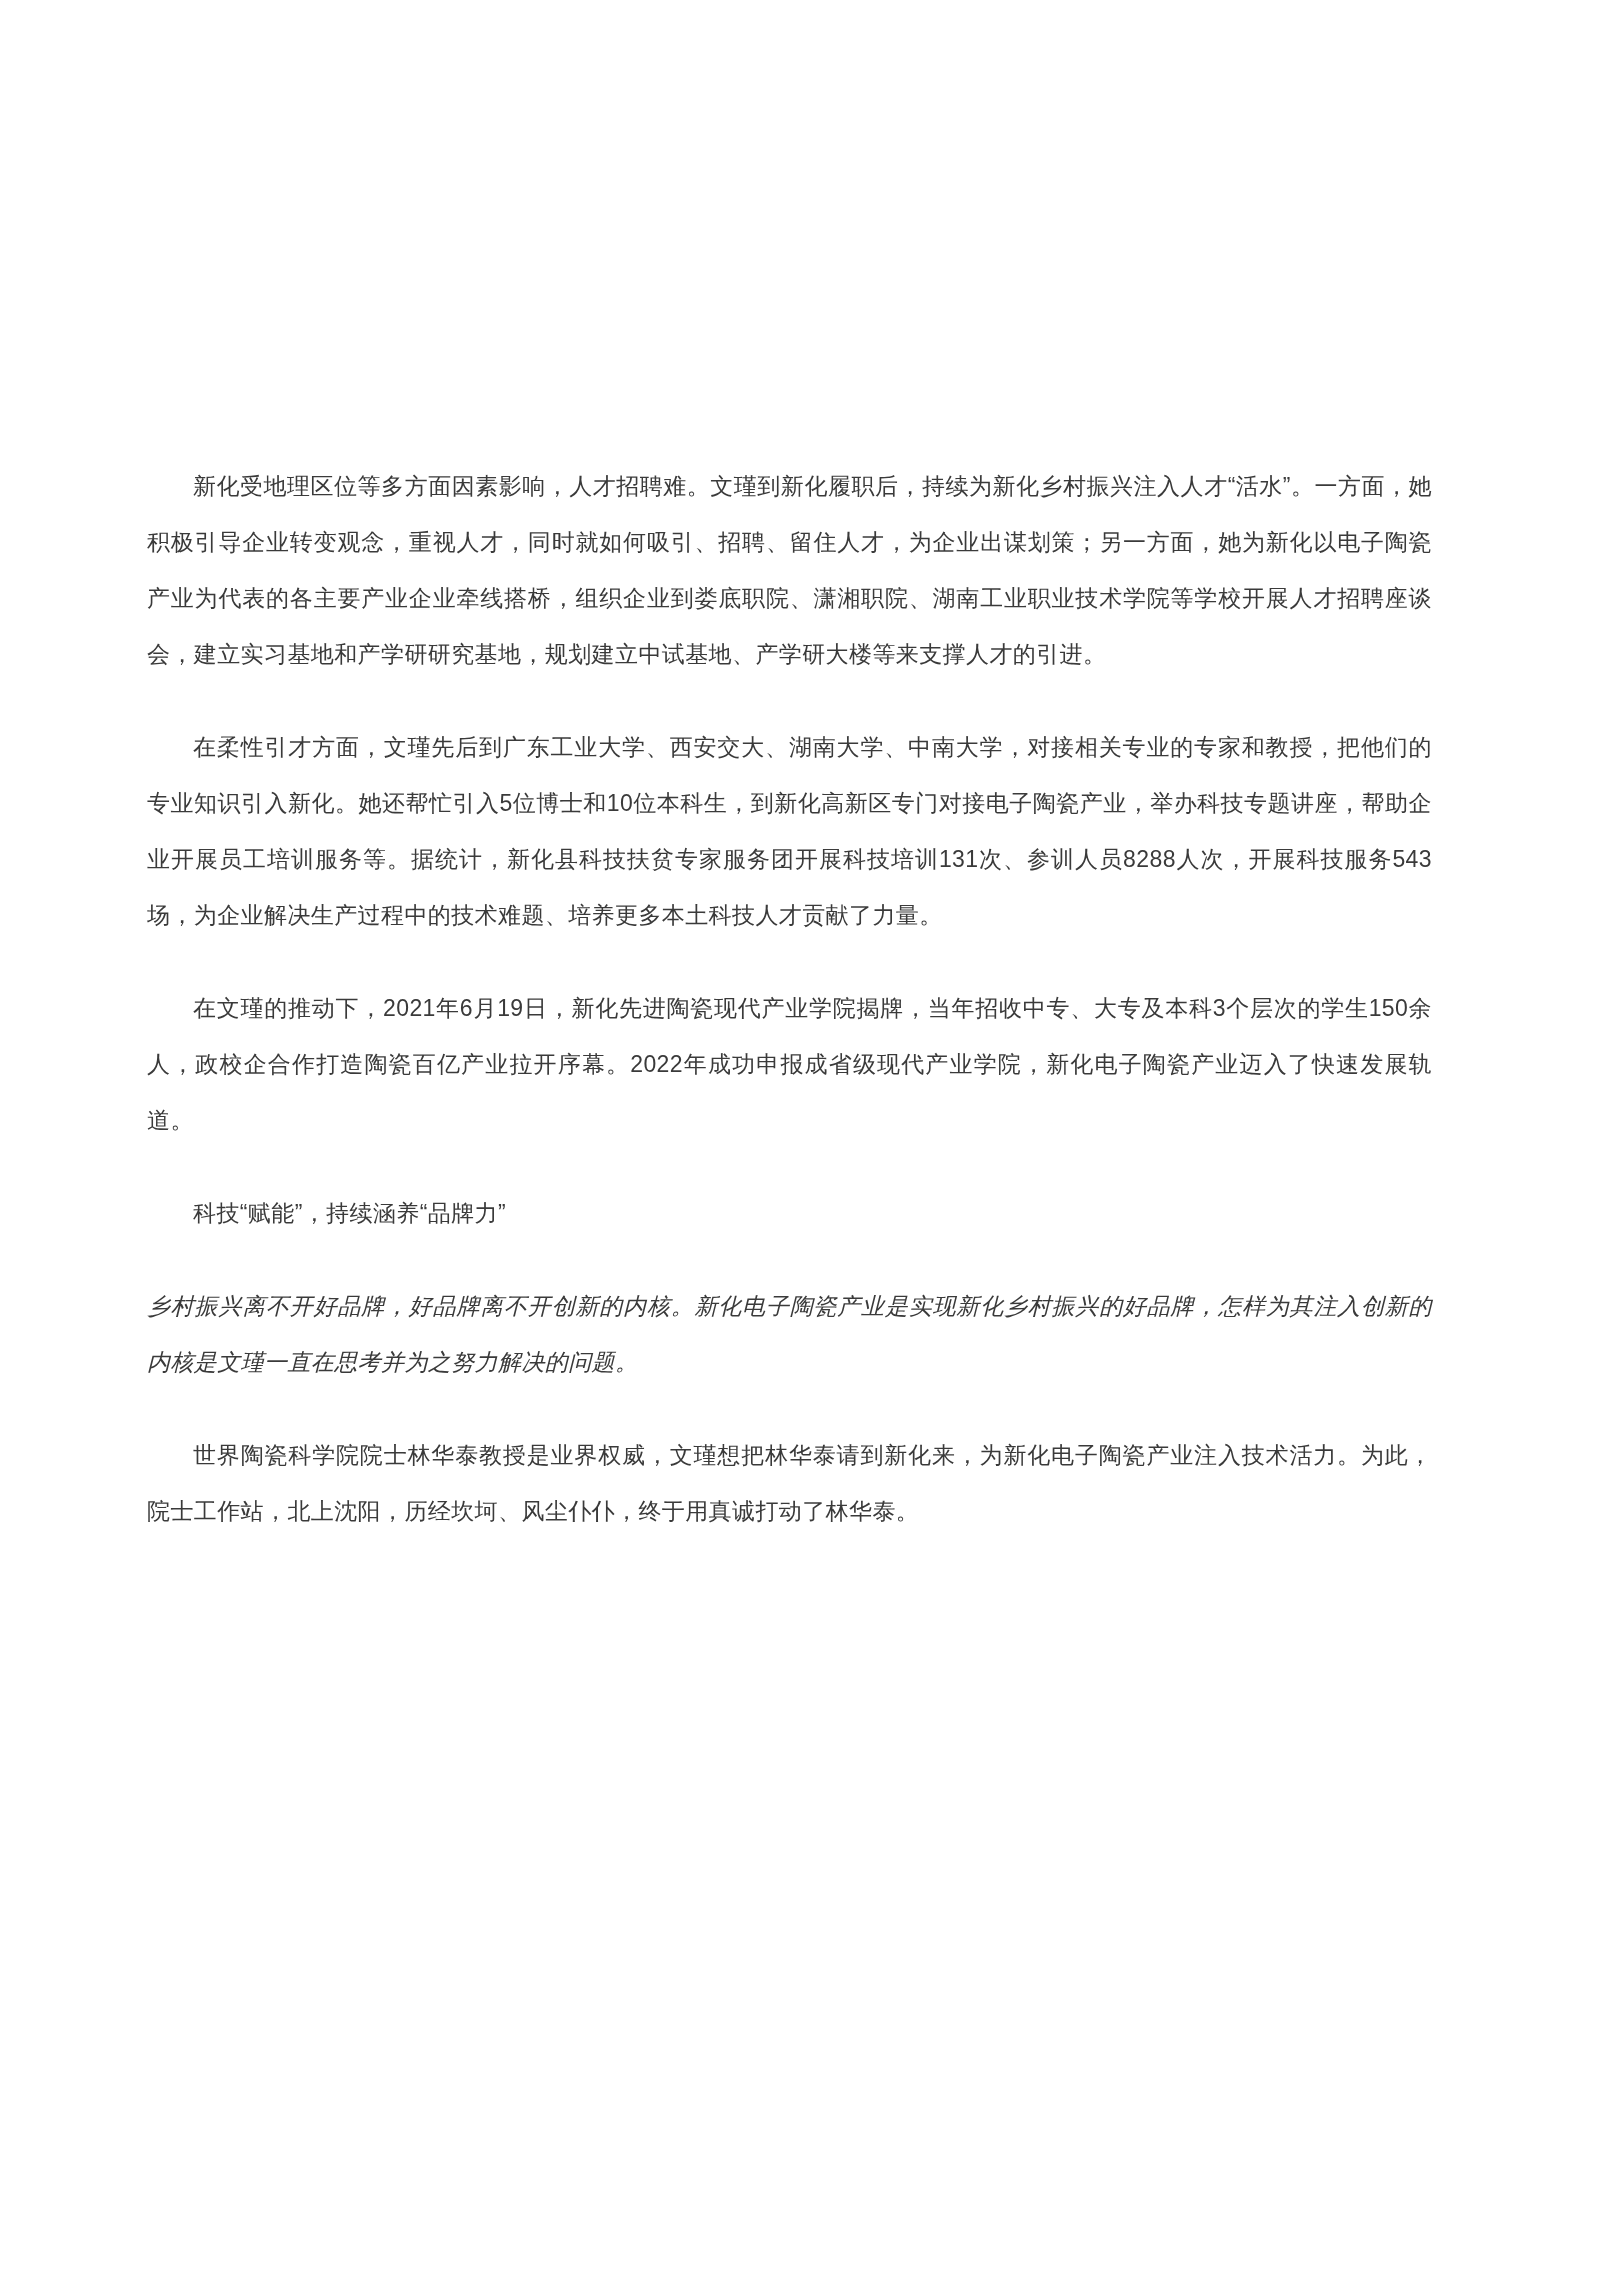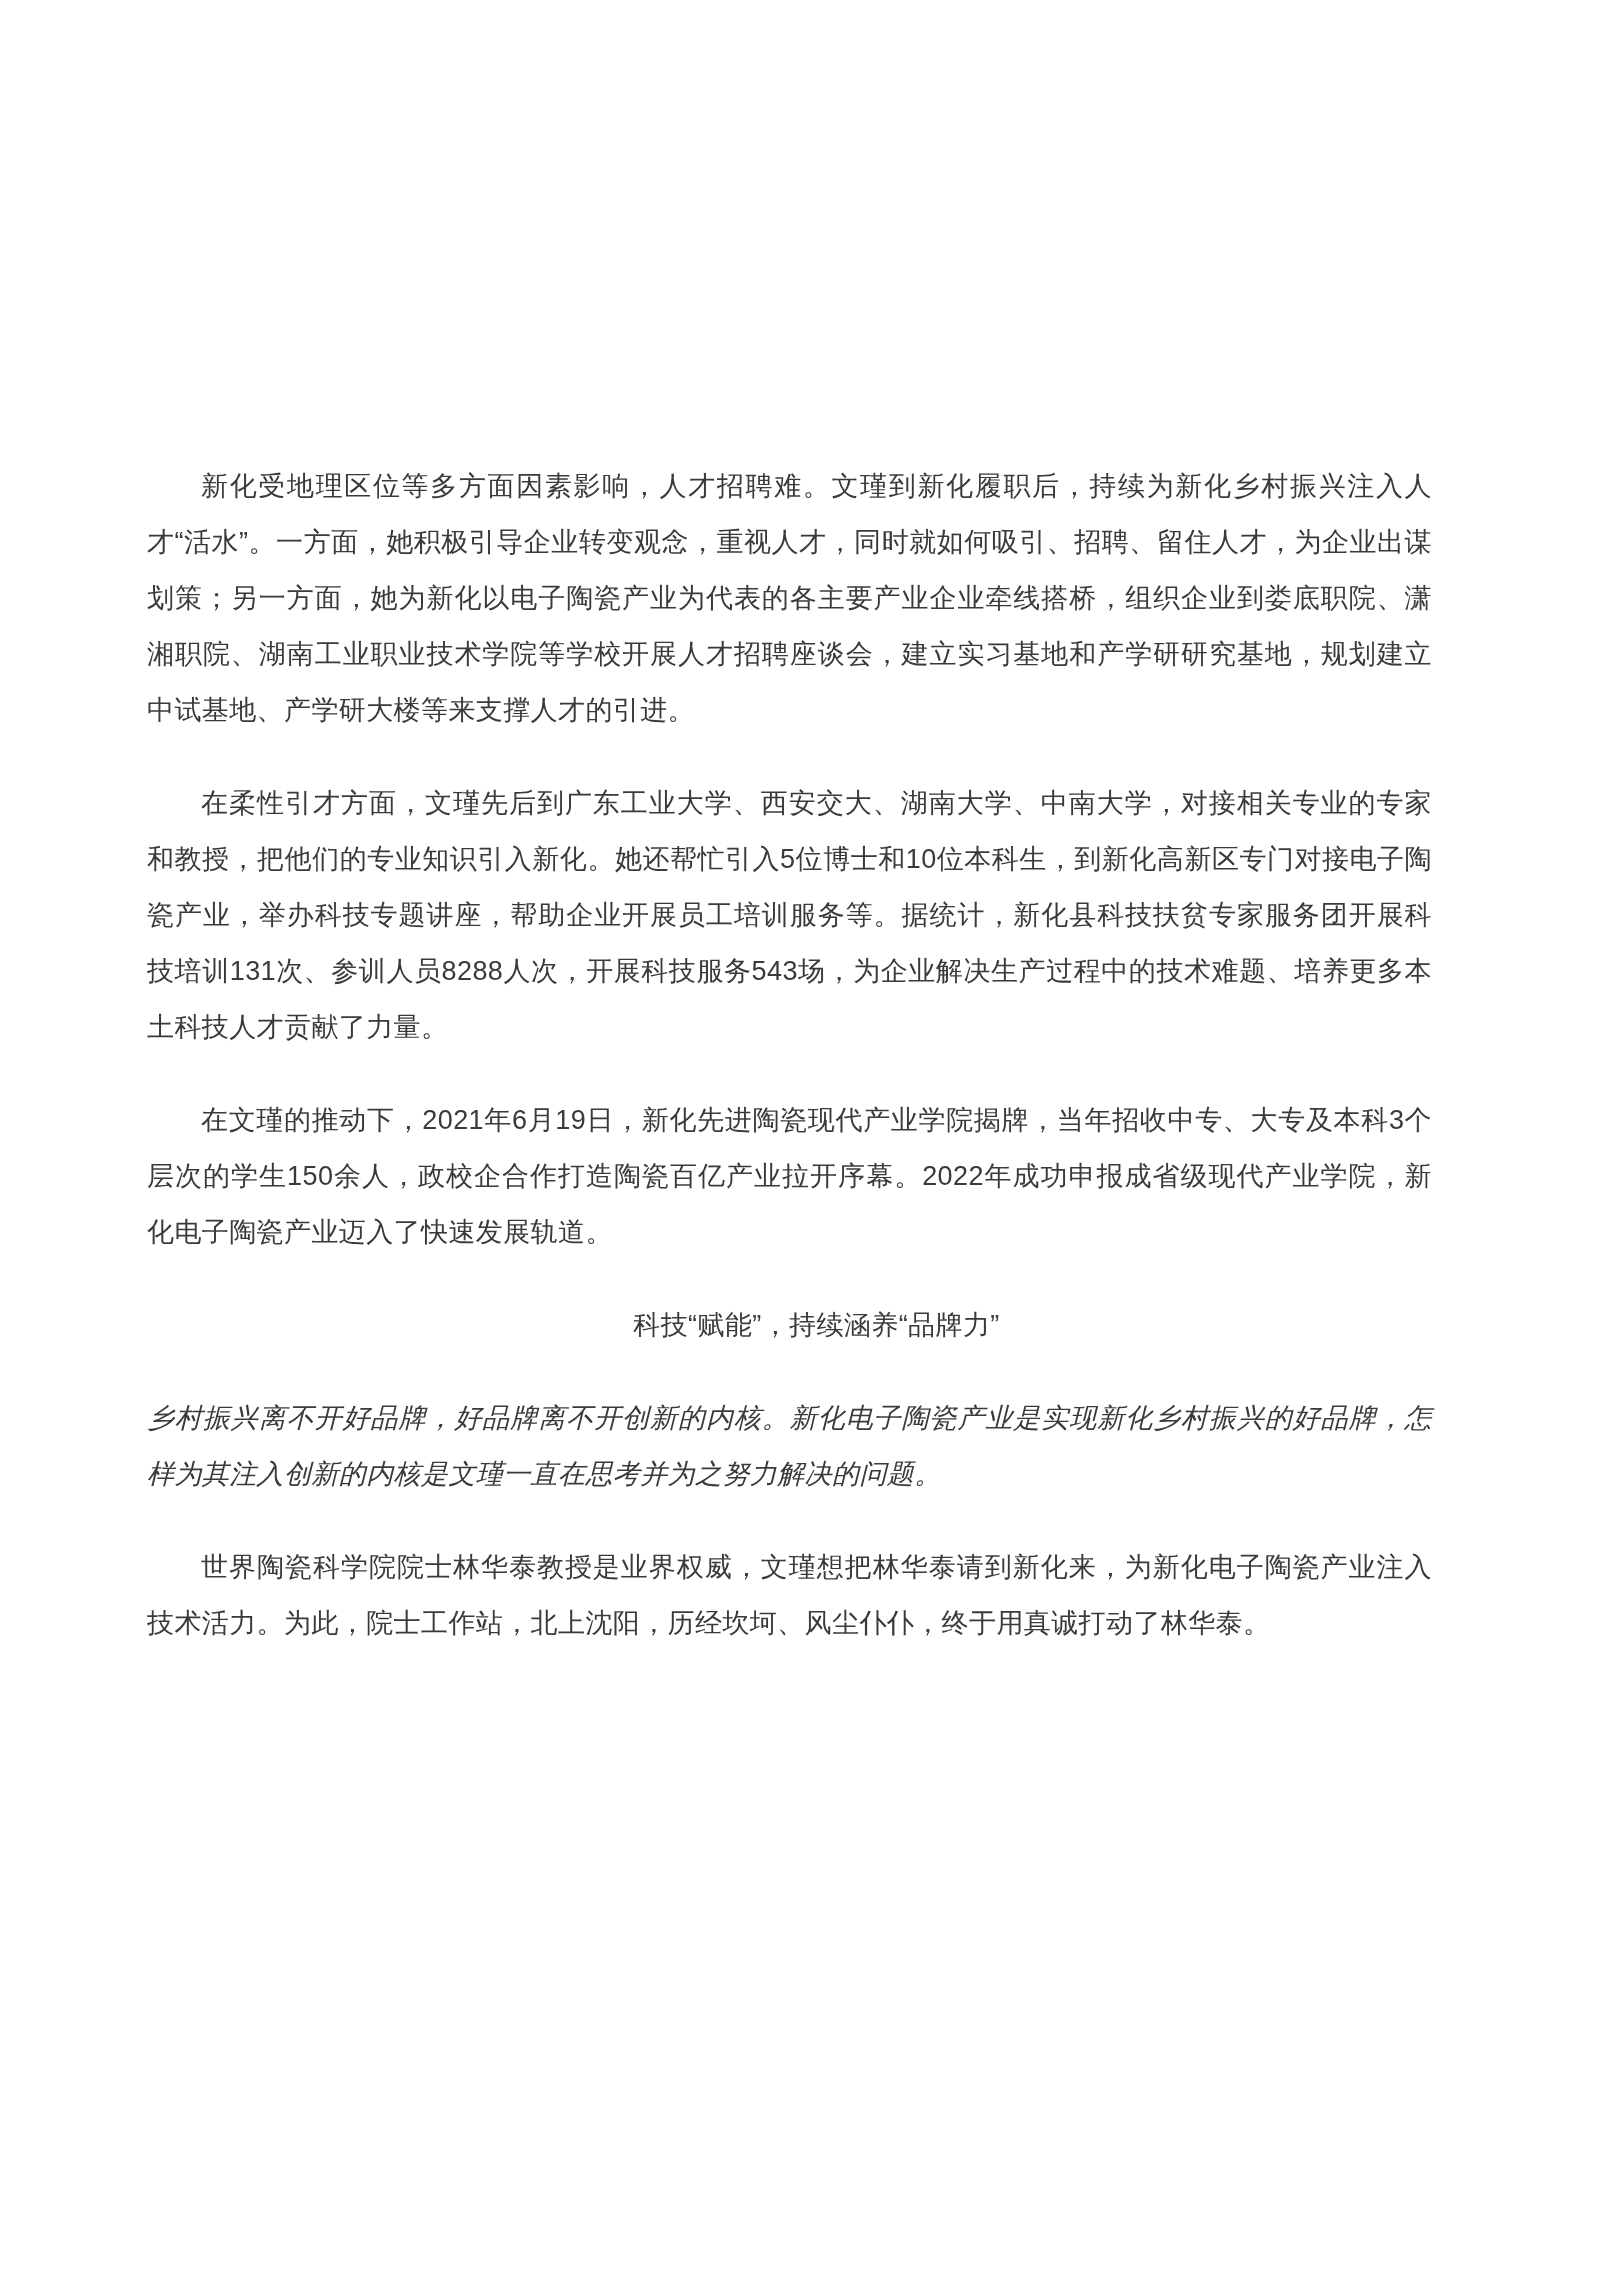--- a/index.html
+++ b/index.html
@@ -14,35 +14,35 @@
     font-family: "Liberation Sans", sans-serif;
     overflow: hidden;
   }
   .article-body {
     position: absolute;
     left: 147px;
     top: 458px;
     width: 1285px;
   }
   .para {
-    font-size: 27px;
+    font-size: 23px;
     line-height: 56px;
     color: #3a3a3a;
     text-align: justify;
     margin: 0 0 37px 0;
     text-indent: 2em;
     letter-spacing: 0.4px;
     word-break: break-all;
   }
   .para.flush {
     text-indent: 0;
     font-style: italic;
   }
   .para.section-heading {
-    text-align: center;
+    text-align: left;
   }
 </style>
 </head>
 <body style="background: rgb(255, 255, 255);">
 
 <div class="article-body">
   <p class="para">新化受地理区位等多方面因素影响，人才招聘难。文瑾到新化履职后，持续为新化乡村振兴注入人才“活水”。一方面，她积极引导企业转变观念，重视人才，同时就如何吸引、招聘、留住人才，为企业出谋划策；另一方面，她为新化以电子陶瓷产业为代表的各主要产业企业牵线搭桥，组织企业到娄底职院、潇湘职院、湖南工业职业技术学院等学校开展人才招聘座谈会，建立实习基地和产学研研究基地，规划建立中试基地、产学研大楼等来支撑人才的引进。</p>
 
   <p class="para">在柔性引才方面，文瑾先后到广东工业大学、西安交大、湖南大学、中南大学，对接相关专业的专家和教授，把他们的专业知识引入新化。她还帮忙引入5位博士和10位本科生，到新化高新区专门对接电子陶瓷产业，举办科技专题讲座，帮助企业开展员工培训服务等。据统计，新化县科技扶贫专家服务团开展科技培训131次、参训人员8288人次，开展科技服务543场，为企业解决生产过程中的技术难题、培养更多本土科技人才贡献了力量。</p>
 

